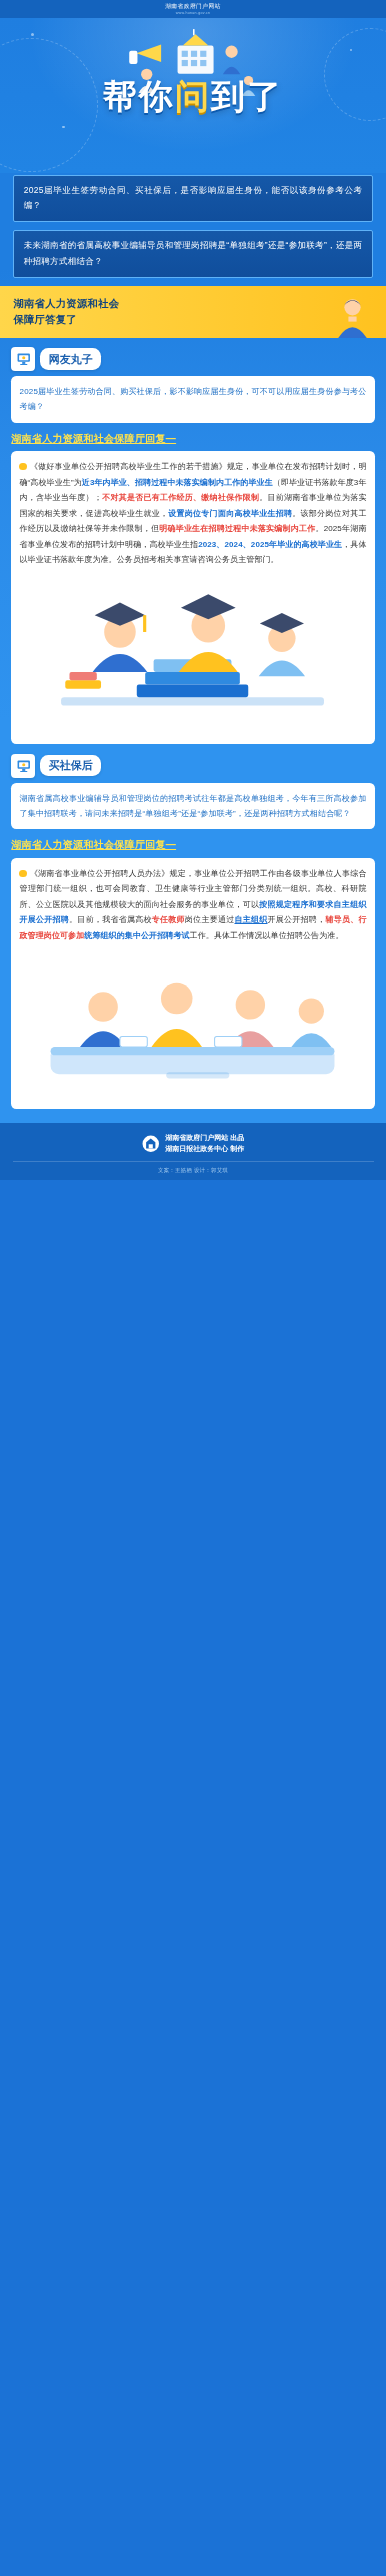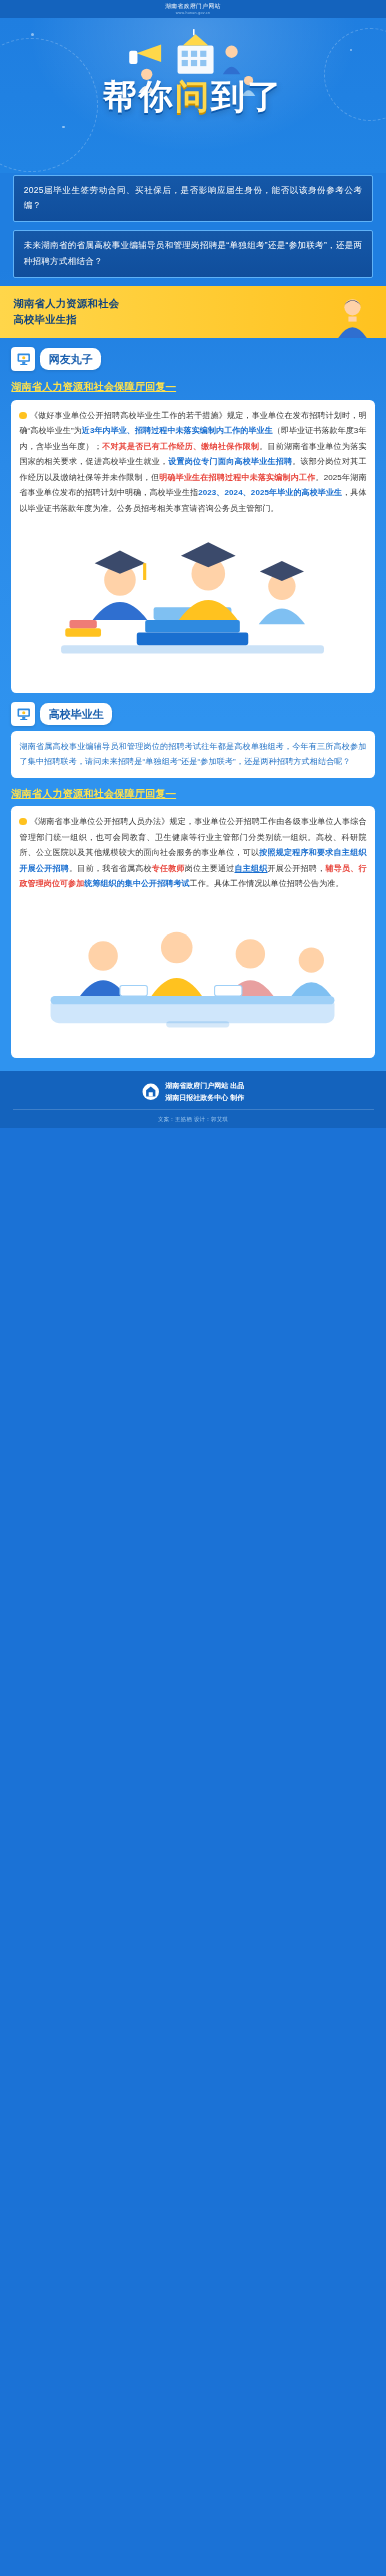--- a/index.html
+++ b/index.html
@@ -222,21 +222,21 @@
   </div>
 
   <div class="qwrap">
     <div class="qcard">2025届毕业生签劳动合同、买社保后，是否影响应届生身份，能否以该身份参考公考编？</div>
     <div class="qcard">未来湖南省的省属高校事业编辅导员和管理岗招聘是“单独组考”还是“参加联考”，还是两种招聘方式相结合？</div>
   </div>
 
   <div class="banner">
     <div class="btxt">
       <div>湖南省人力资源和社会</div>
-      <div>高校毕业生指</div>
+      <div>保障厅答复了</div>
     </div>
     <svg class="bperson" viewBox="0 0 96 86">
       <circle cx="48" cy="26" r="16" fill="#ffd2a8"></circle>
       <path d="M32 22 q16 -18 32 0 q-6 -10 -16 -10 q-10 0 -16 10z" fill="#3b4a6b"></path>
       <path d="M20 86 q28 -42 56 0 z" fill="#2f6fd0"></path>
       <rect x="40" y="44" width="16" height="10" fill="#ffd2a8"></rect>
     </svg>
   </div>
 
   <div class="qa">
@@ -245,20 +245,21 @@
         <svg width="15.5" height="15.5" viewBox="0 0 30 30">
           <rect x="3" y="5" width="24" height="16" rx="2" fill="#2f8ae0"></rect>
           <rect x="6" y="8" width="18" height="10" rx="1" fill="#ffffff"></rect>
           <rect x="12" y="21" width="6" height="4" fill="#2f8ae0"></rect>
           <rect x="8" y="25" width="14" height="2" rx="1" fill="#2f8ae0"></rect>
           <circle cx="15" cy="13" r="3" fill="#ffc21f"></circle>
         </svg>
       </div>
       <div class="user-name">网友丸子</div>
     </div>
+    <div class="bubble">2025届毕业生签劳动合同、购买社保后，影不影响应届生身份，可不可以用应届生身份参与考公考编？</div>
 
     <div class="reply-title">湖南省人力资源和社会保障厅回复—</div>
     <div class="answer-card">
       <p><span class="bullet"></span><span>《做好事业单位公开招聘高校毕业生工作的若干措施》规定，事业单位在发布招聘计划时，明确“高校毕业生”为</span><span class="hl-blue">近3年内毕业、招聘过程中未落实编制内工作的毕业生</span><span>（即毕业证书落款年度3年内，含毕业当年度）；</span><span class="hl-red">不对其是否已有工作经历、缴纳社保作限制</span><span>。目前湖南省事业单位为落实国家的相关要求，促进高校毕业生就业，</span><span class="hl-blue">设置岗位专门面向高校毕业生招聘</span><span>。该部分岗位对其工作经历以及缴纳社保等并未作限制，但</span><span class="hl-red">明确毕业生在招聘过程中未落实编制内工作</span><span>。2025年湖南省事业单位发布的招聘计划中明确，高校毕业生指</span><span class="hl-blue">2023、2024、2025年毕业的高校毕业生</span><span>，具体以毕业证书落款年度为准。公务员招考相关事宜请咨询公务员主管部门。</span></p>
       <div class="illus-box">
         <svg class="illus-svg" viewBox="0 0 330 160">
           <rect x="40" y="120" width="250" height="8" rx="3" fill="#2f8ae0" opacity=".25"></rect>
           <rect x="120" y="96" width="90" height="12" rx="2" fill="#2f8ae0"></rect>
           <rect x="112" y="108" width="106" height="12" rx="2" fill="#1a6fd0"></rect>
           <rect x="128" y="84" width="74" height="12" rx="2" fill="#7fc0f2"></rect>
@@ -289,21 +290,21 @@
     <div class="user-row">
       <div class="user-avatar">
         <svg width="15.5" height="15.5" viewBox="0 0 30 30">
           <rect x="3" y="5" width="24" height="16" rx="2" fill="#2f8ae0"></rect>
           <rect x="6" y="8" width="18" height="10" rx="1" fill="#ffffff"></rect>
           <rect x="12" y="21" width="6" height="4" fill="#2f8ae0"></rect>
           <rect x="8" y="25" width="14" height="2" rx="1" fill="#2f8ae0"></rect>
           <circle cx="15" cy="13" r="3" fill="#ffc21f"></circle>
         </svg>
       </div>
-      <div class="user-name">高校毕业生</div>
+      <div class="user-name">买社保后</div>
     </div>
     <div class="bubble">湖南省属高校事业编辅导员和管理岗位的招聘考试往年都是高校单独组考，今年有三所高校参加了集中招聘联考，请问未来招聘是“单独组考”还是“参加联考”，还是两种招聘方式相结合呢？</div>
 
     <div class="reply-title">湖南省人力资源和社会保障厅回复—</div>
     <div class="answer-card">
       <p><span class="bullet"></span><span>《湖南省事业单位公开招聘人员办法》规定，事业单位公开招聘工作由各级事业单位人事综合管理部门统一组织，也可会同教育、卫生健康等行业主管部门分类别统一组织。高校、科研院所、公立医院以及其他规模较大的面向社会服务的事业单位，可以</span><span class="hl-blue">按照规定程序和要求自主组织开展公开招聘</span><span>。目前，我省省属高校</span><span class="hl-red">专任教师</span><span>岗位主要通过</span><span class="hl-blue hl-ul">自主组织</span><span>开展公开招聘，</span><span class="hl-red">辅导员、行政管理岗位可参加</span><span class="hl-blue">统筹组织的集中公开招聘考试</span><span>工作。具体工作情况以单位招聘公告为准。</span></p>
       <div class="illus-box">
         <svg class="illus-svg" viewBox="0 0 330 150">
           <rect x="30" y="96" width="270" height="26" rx="8" fill="#cfe6fb"></rect>
           <rect x="30" y="96" width="270" height="8" rx="4" fill="#9fd0f7"></rect>

